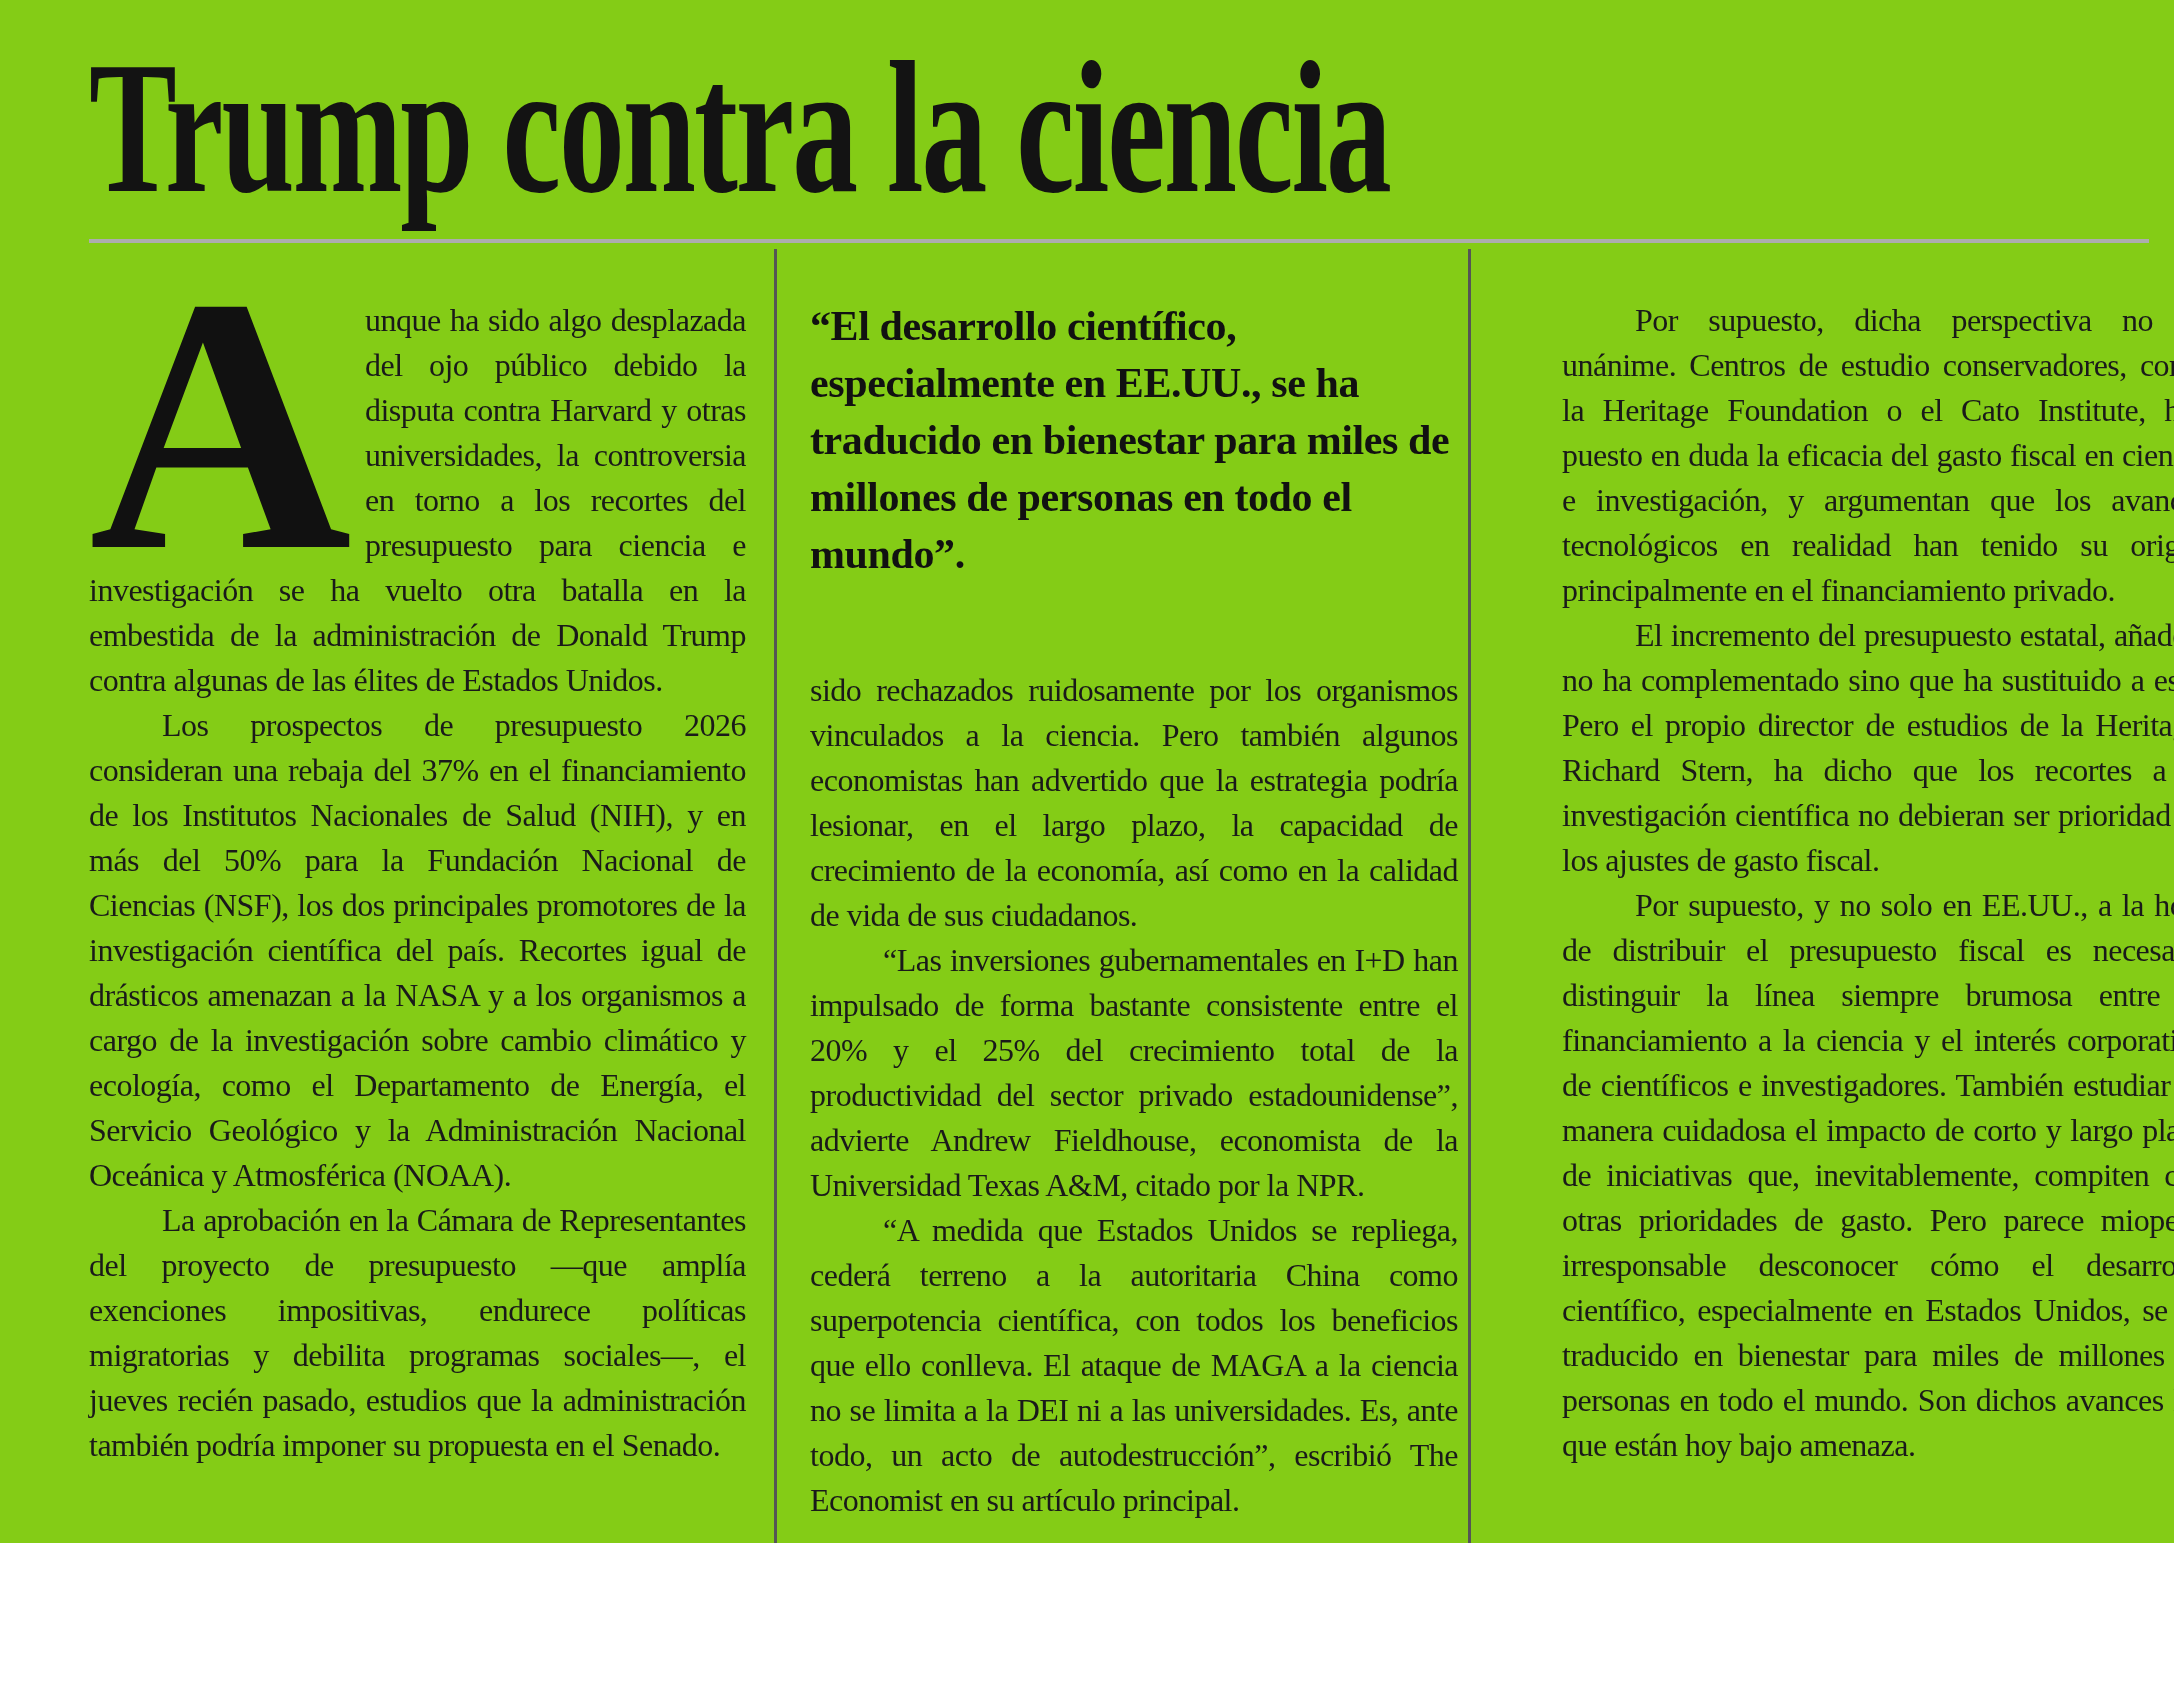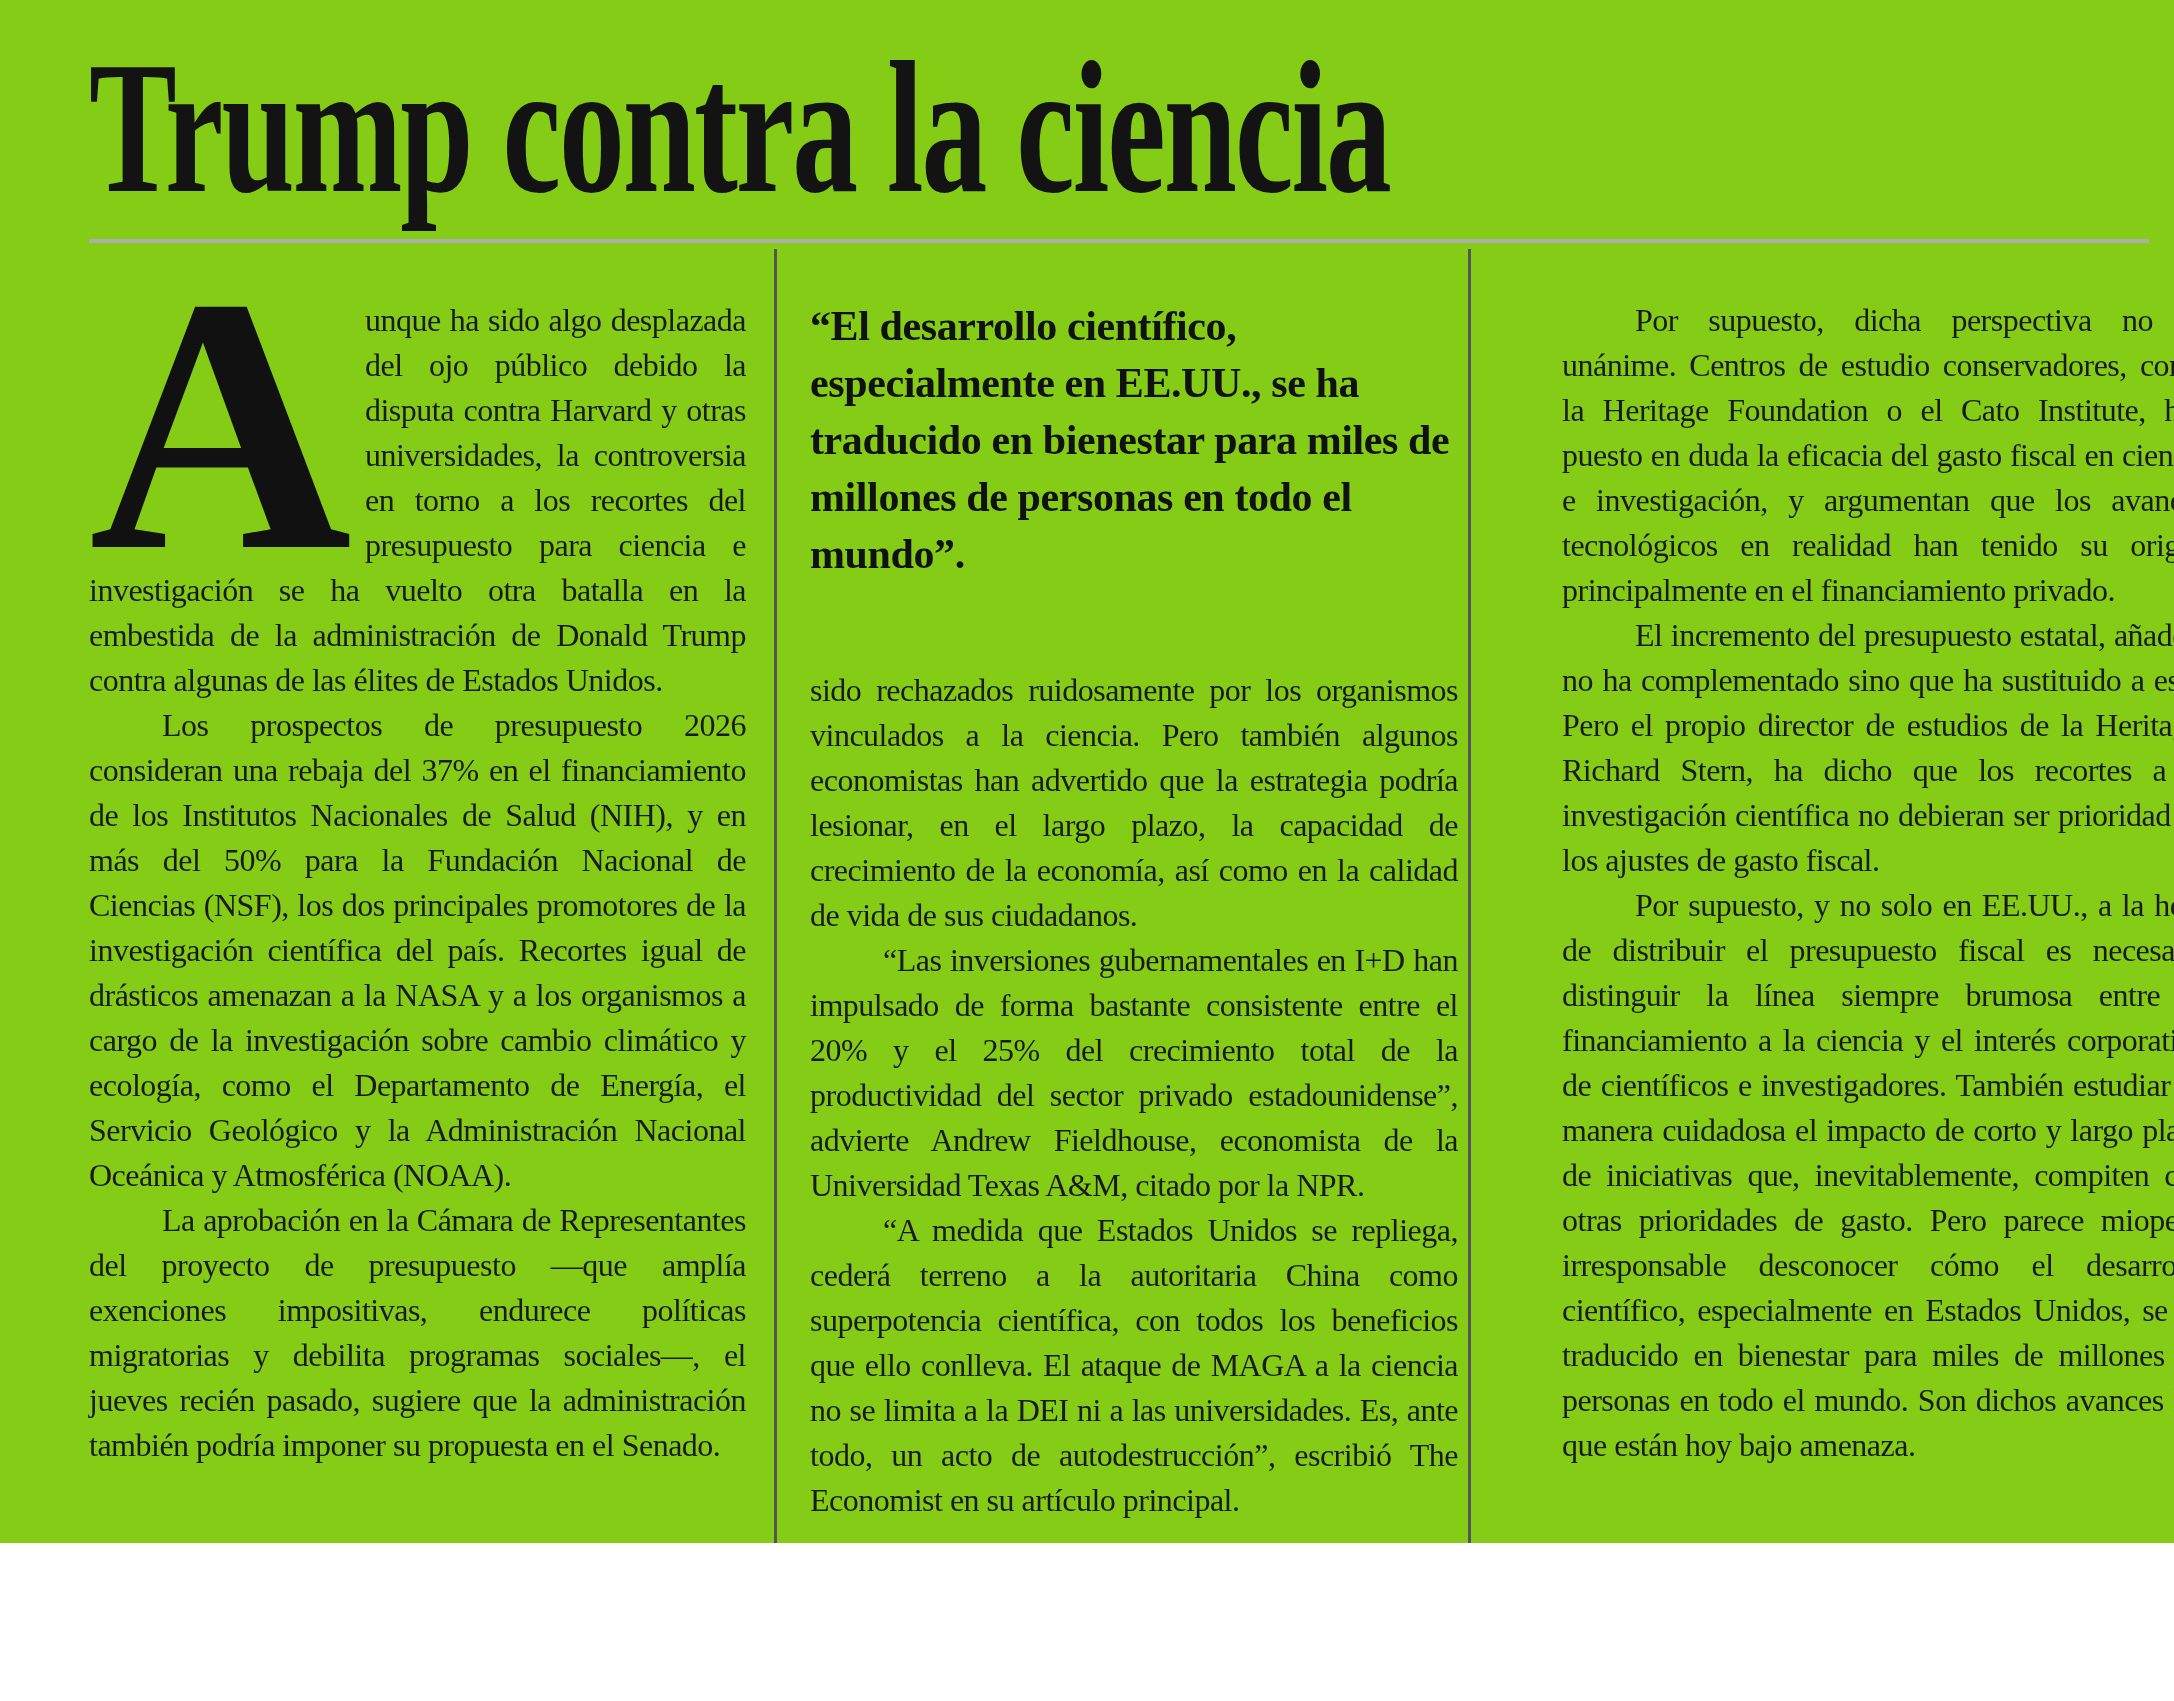--- a/index.html
+++ b/index.html
@@ -91,21 +91,21 @@
   <h1 class="headline">Trump contra la ciencia</h1>
 
   <div class="rule"></div>
 
   <div class="vdiv vdiv1"></div>
   <div class="vdiv vdiv2"></div>
 
   <section class="col col1">
     <p class="body-p"><span class="dropcap">A</span><span>unque ha sido algo desplazada del ojo público debido la disputa contra Harvard y otras universidades, la controversia en torno a los recortes del presupuesto para ciencia e investigación se ha vuelto otra batalla en la embestida de la administración de Donald Trump contra algunas de las élites de Estados Unidos.</span></p>
     <p class="body-p indent">Los prospectos de presupuesto 2026 consideran una rebaja del 37% en el financiamiento de los Institutos Nacionales de Salud (NIH), y en más del 50% para la Fundación Nacional de Ciencias (NSF), los dos principales promotores de la investigación científica del país. Recortes igual de drásticos amenazan a la NASA y a los organismos a cargo de la investigación sobre cambio climático y ecología, como el Departamento de Energía, el Servicio Geológico y la Administración Nacional Oceánica y Atmosférica (NOAA).</p>
-    <p class="body-p indent">La aprobación en la Cámara de Representantes del proyecto de presupuesto —que amplía exenciones impositivas, endurece políticas migratorias y debilita programas sociales—, el jueves recién pasado, sugiere que la administración también podría imponer su propuesta en el Senado.</p>
+    <p class="body-p indent">La aprobación en la Cámara de Representantes del proyecto de presupuesto —que amplía exenciones impositivas, endurece políticas migratorias y debilita programas sociales—, el jueves recién pasado, estudios que la administración también podría imponer su propuesta en el Senado.</p>
   </section>
 
   <section class="col col2">
     <p class="pull-quote">“El desarrollo científico, especialmente en EE.UU., se ha traducido en bienestar para miles de millones de personas en todo el mundo”.</p>
     <p class="body-p">sido rechazados ruidosamente por los organismos vinculados a la ciencia. Pero también algunos economistas han advertido que la estrategia podría lesionar, en el largo plazo, la capacidad de crecimiento de la economía, así como en la calidad de vida de sus ciudadanos.</p>
     <p class="body-p indent">“Las inversiones gubernamentales en I+D han impulsado de forma bastante consistente entre el 20% y el 25% del crecimiento total de la productividad del sector privado estadounidense”, advierte Andrew Fieldhouse, economista de la Universidad Texas A&amp;M, citado por la NPR.</p>
     <p class="body-p indent">“A medida que Estados Unidos se repliega, cederá terreno a la autoritaria China como superpotencia científica, con todos los beneficios que ello conlleva. El ataque de MAGA a la ciencia no se limita a la DEI ni a las universidades. Es, ante todo, un acto de autodestrucción”, escribió The Economist en su artículo principal.</p>
   </section>
 
   <section class="col col3">

